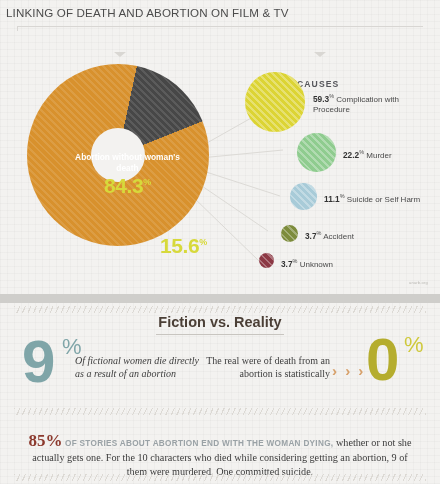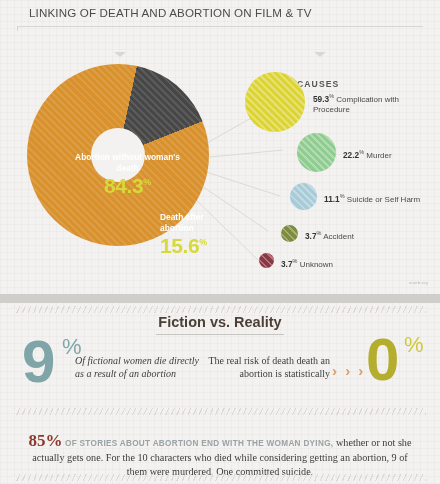--- a/index.html
+++ b/index.html
@@ -15,21 +15,21 @@
     position:absolute;inset:0;
     background:
       repeating-linear-gradient(0deg, rgba(0,0,0,.022) 0 1px, transparent 1px 7px),
       repeating-linear-gradient(90deg, rgba(0,0,0,.022) 0 1px, transparent 1px 7px),
       #f3f2f0;
   }
 
   
   .hdr{position:absolute;left:0;top:0;width:440px;height:30px;}
   .hdr-title{
-    position:absolute;left:29px;top:6px;
+    position:absolute;left:6px;top:6px;
     font-size:11.6px;letter-spacing:.15px;color:#4c4c4c;
     white-space:nowrap;
   }
   .hdr-rule{
     position:absolute;left:17px;top:26px;width:406px;height:1px;
     background:#d8d6d3;
   }
   .hdr-rule:after{
     content:"";position:absolute;left:0;top:0;width:1px;height:5px;background:#d8d6d3;
   }
@@ -201,21 +201,20 @@
     </g>
   </svg>
 
   <div class="donut-wrap">
     <div class="donut"></div>
     <div class="donut-tex"></div>
     <div class="donut-hole"></div>
   </div>
   <div class="lbl-big lbl-orange" style="position:absolute;left:75px;top:152px;width:105px;">Abortion without woman's death</div>
   <div class="pct-orange" style="left:75px;top:174px;">84.3<sup>%</sup></div>
-  <div class="lbl-big lbl-dark" style="position:absolute;left:160px;top:212px;width:58px;text-align:left;">Death after abortion</div>
   <div class="pct-dark" style="left:160px;top:234px;">15.6<sup>%</sup></div>
 
   <div class="cause">
     <div class="bub" style="left:245px;top:72px;width:60px;height:60px;background:#dcd434;"></div>
     <div class="cause-txt" style="left:313px;top:91px;width:115px;">
       <b>59.3</b><sup>%</sup> Complication with<br>Procedure
     </div>
   </div>
 
   <div class="cause">
@@ -251,21 +250,21 @@
   <div class="hatch-rule hatch-top"></div>
   <div class="band"></div>
 
   <div class="fvr-title">Fiction vs. Reality</div>
   <div class="fvr-underline"></div>
 
   <div class="nine">9</div>
   <div class="nine-pct">%</div>
   <div class="nine-txt">Of fictional women die directly as a result of an abortion</div>
 
-  <div class="real-txt">The real risk of death death an abortion is statistically</div>
+  <div class="real-txt">The real were of death from an abortion is statistically</div>
   <div class="chev">› › › ›</div>
   <div class="zero">0</div>
   <div class="zero-pct">%</div>
 
   <div class="hatch-rule hatch-mid"></div>
 
   <div class="foot">
     <span class="n14">85%</span>
     <span class="caps">OF STORIES ABOUT ABORTION END WITH THE WOMAN DYING,</span><span> whether or not she actually gets one. For the 10 characters who died while considering getting an abortion, 9 of them were murdered. One committed suicide.</span>
   </div>

